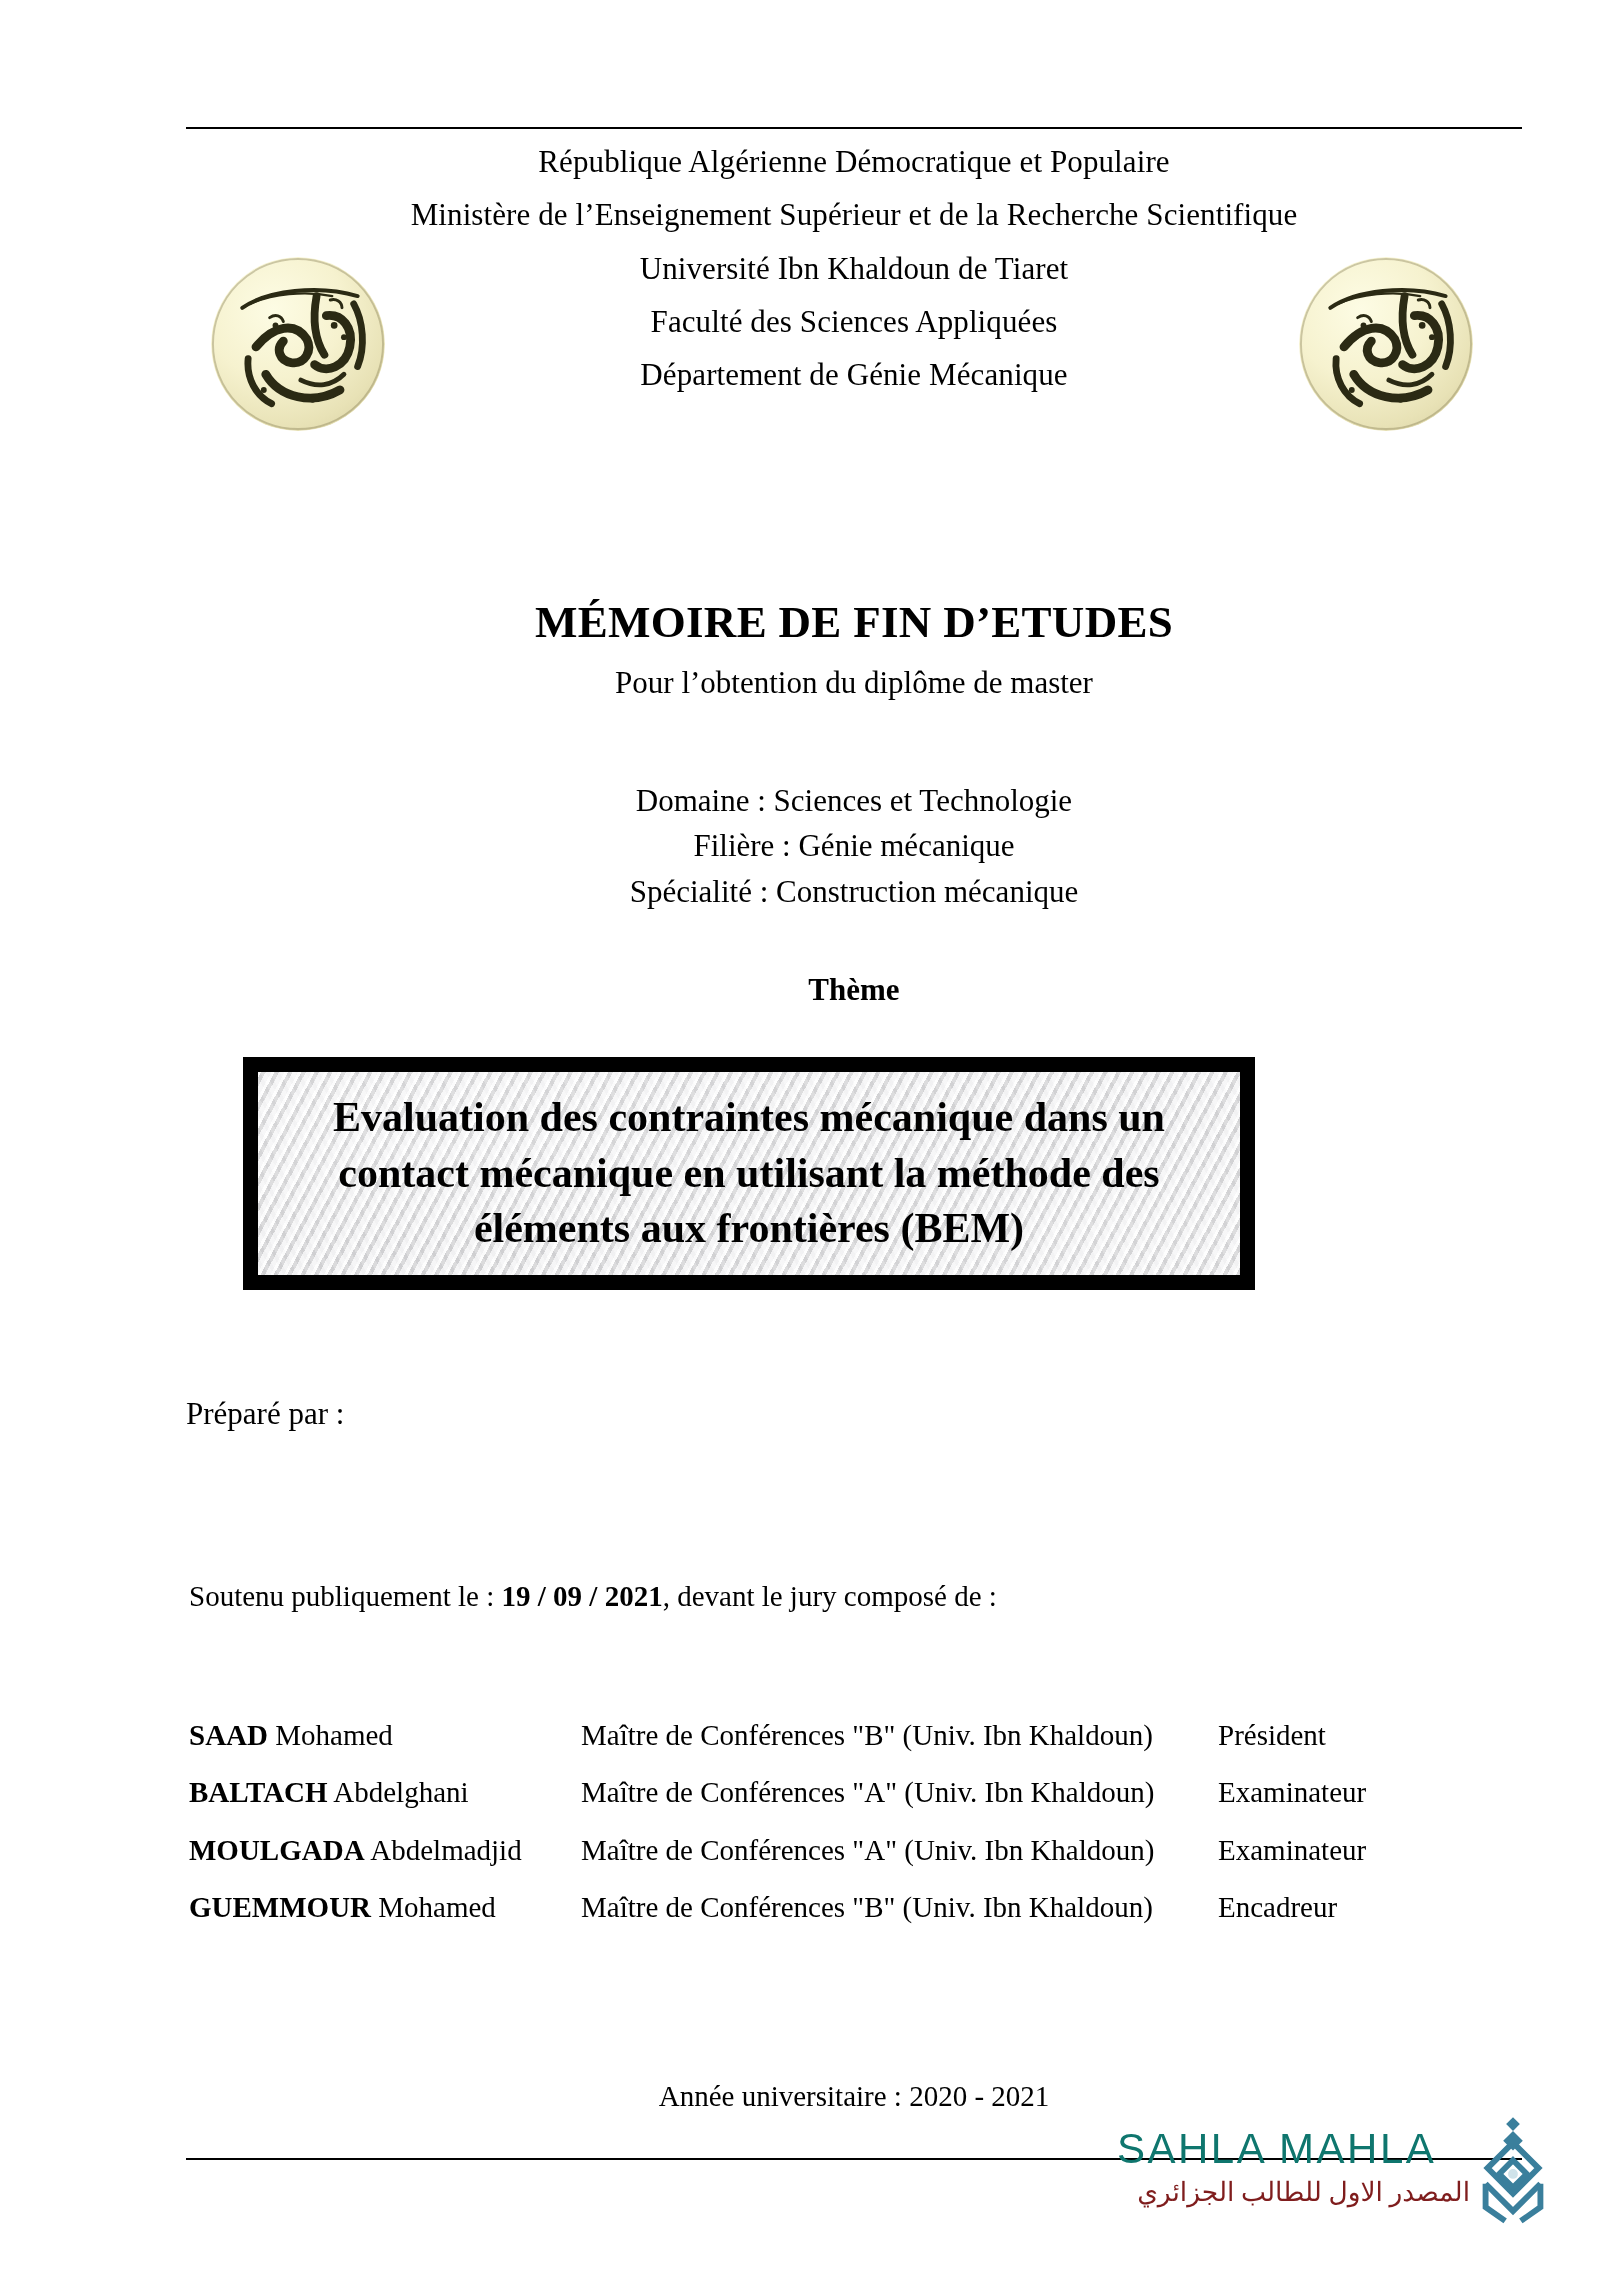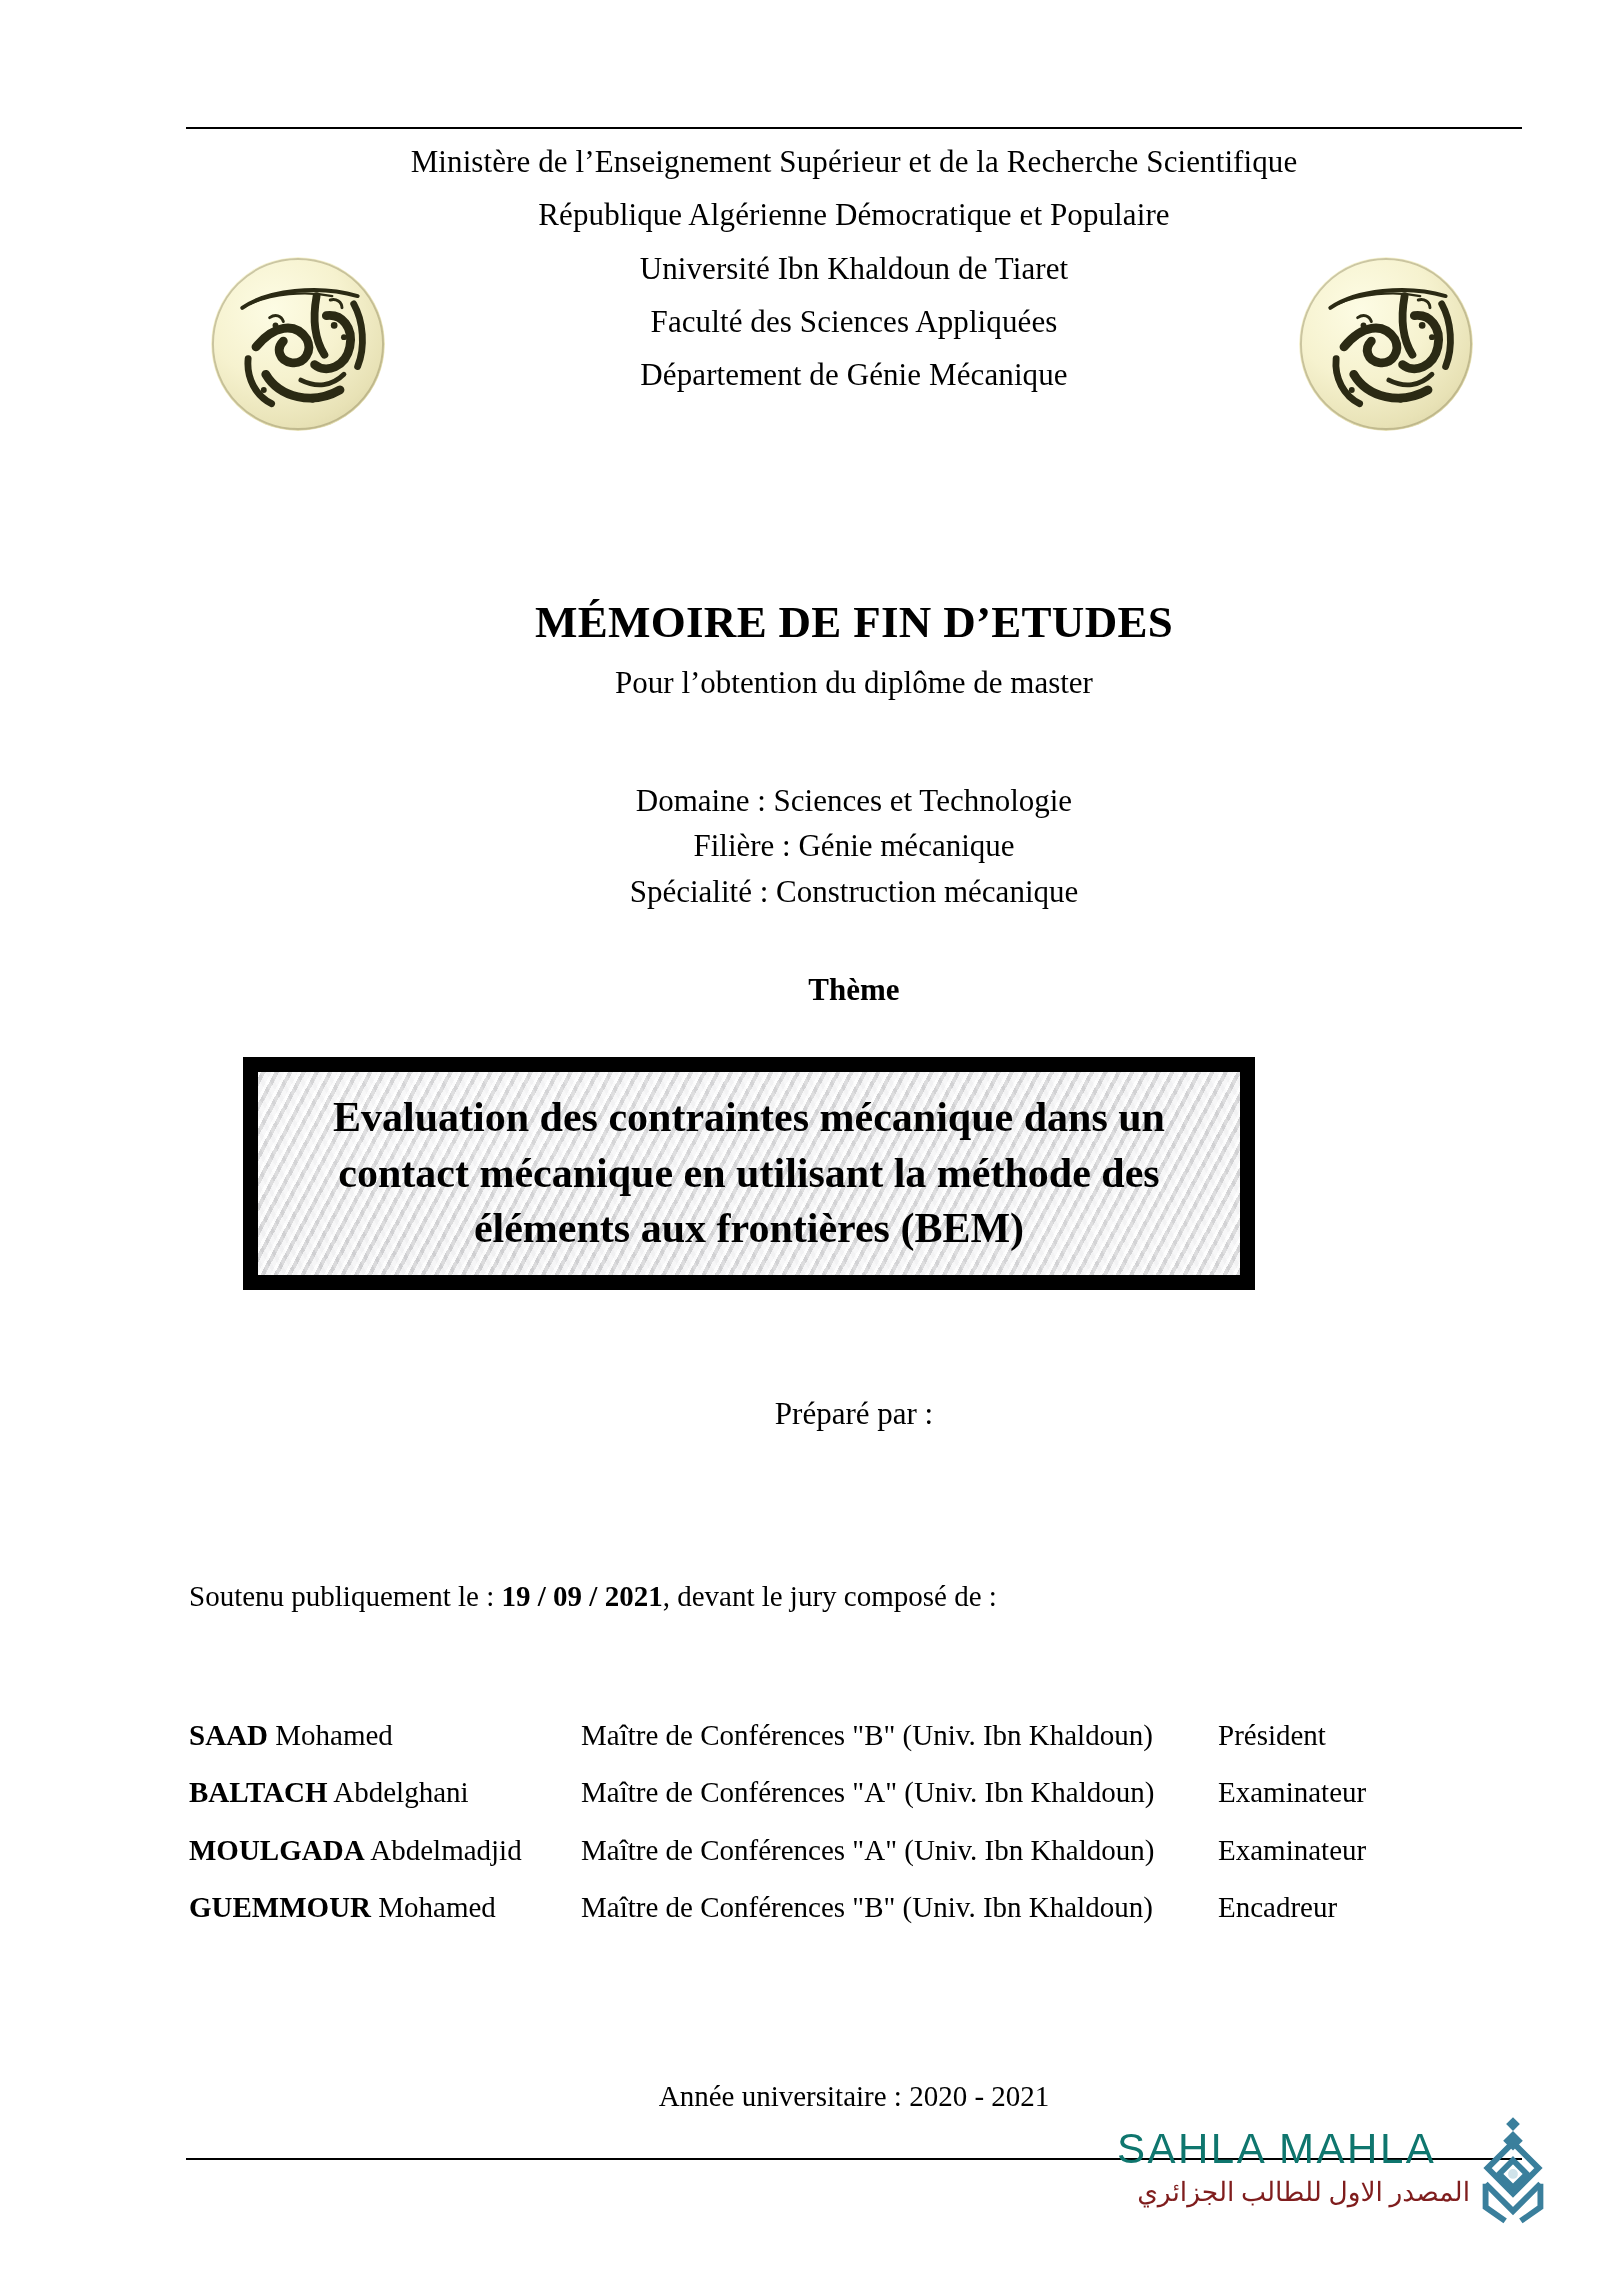--- a/index.html
+++ b/index.html
@@ -154,21 +154,21 @@
     padding: 0 35px;
     white-space: pre-line;
   }
 
   
   .prepare-par {
     position: absolute;
     left: 186px;
     top: 1396px;
     width: 1336px;
-    text-align: center;
+    text-align: left;
     font-size: 31px;
   }
   .author {
     position: absolute;
     left: 186px;
     top: 1470px;
     width: 1336px;
     text-align: center;
     font-size: 32px;
   }
@@ -253,22 +253,22 @@
   }
 </style>
 </head>
 <body>
 
 <div class="page">
 
   <div class="rule-top"></div>
 
   <div class="inst-block">
+    <div class="inst-line">République Algérienne Démocratique et Populaire</div>
     <div class="inst-line">Ministère de l’Enseignement Supérieur et de la Recherche Scientifique</div>
-    <div class="inst-line">République Algérienne Démocratique et Populaire</div>
     <div class="inst-line">Université Ibn Khaldoun de Tiaret</div>
     <div class="inst-line">Faculté des Sciences Appliquées</div>
     <div class="inst-line">Département de Génie Mécanique</div>
   </div>
 
   <div class="seal seal-left">
     <div class="seal-face"></div>
     <svg viewBox="0 0 178 178" xmlns="http://www.w3.org/2000/svg">
       <g fill="none" stroke="#2b2a14" stroke-linecap="round" stroke-linejoin="round">
         <path d="M32 52 C58 34, 110 28, 150 40" stroke-width="4"></path>

